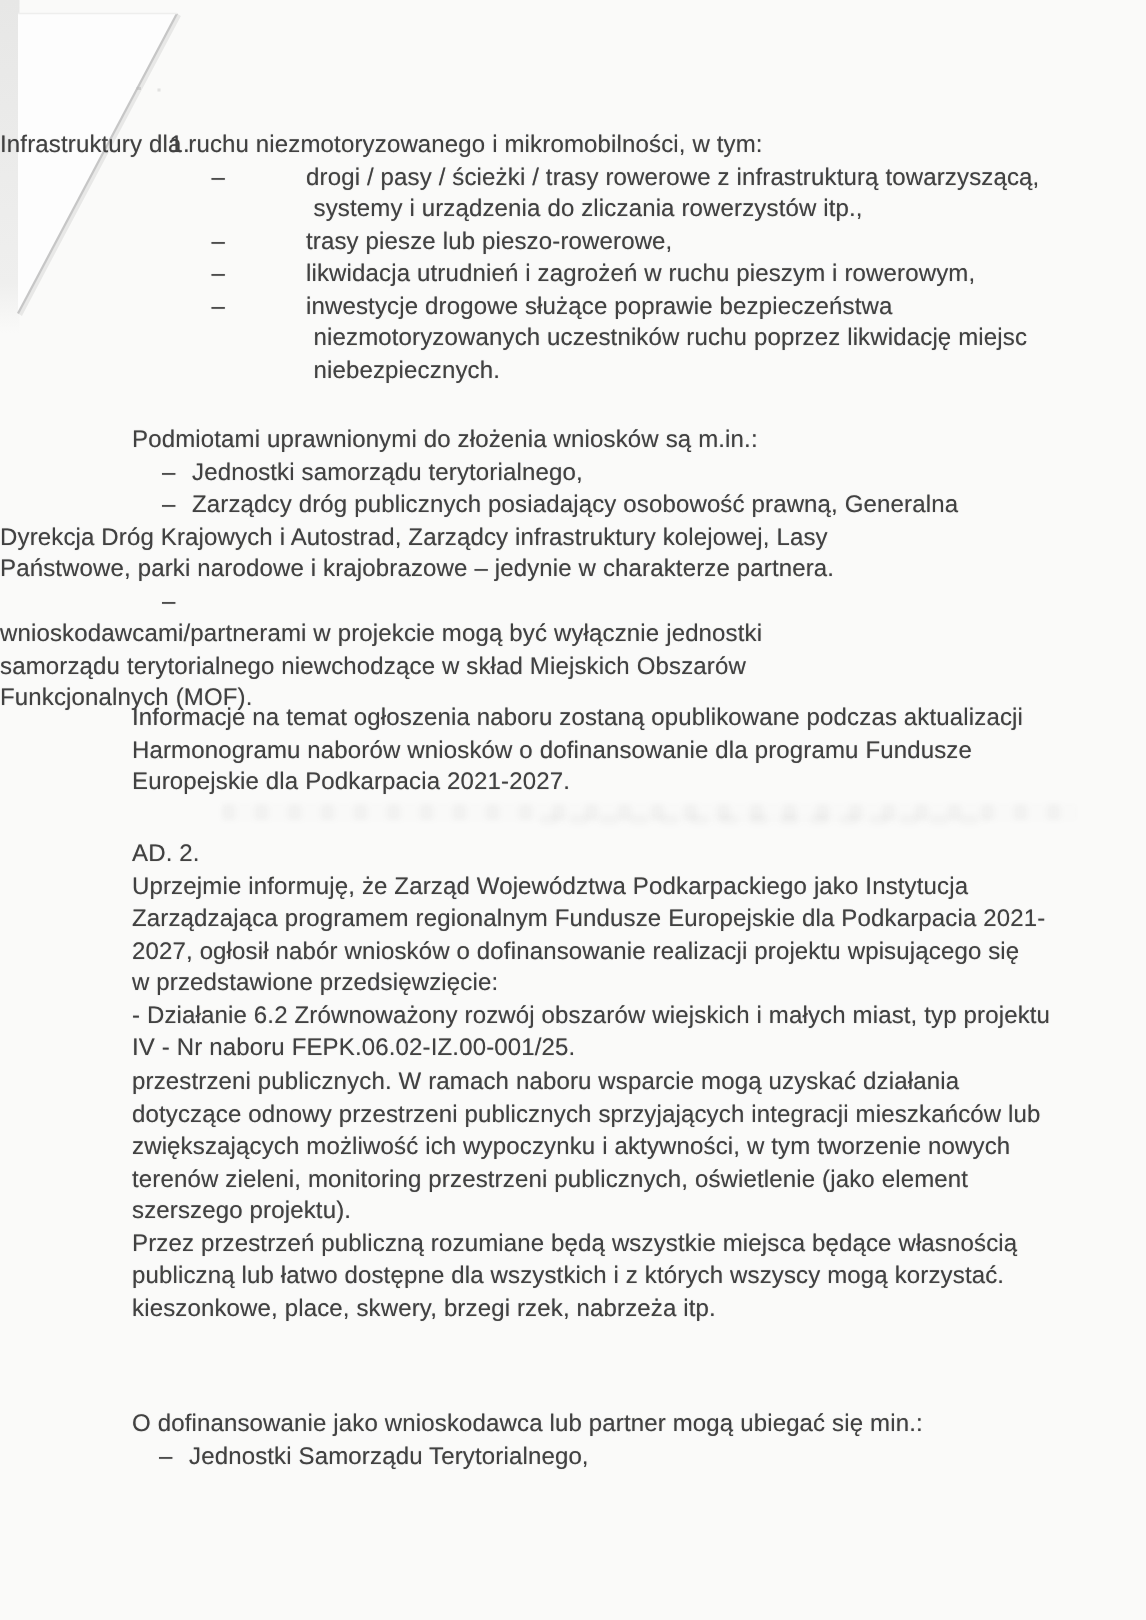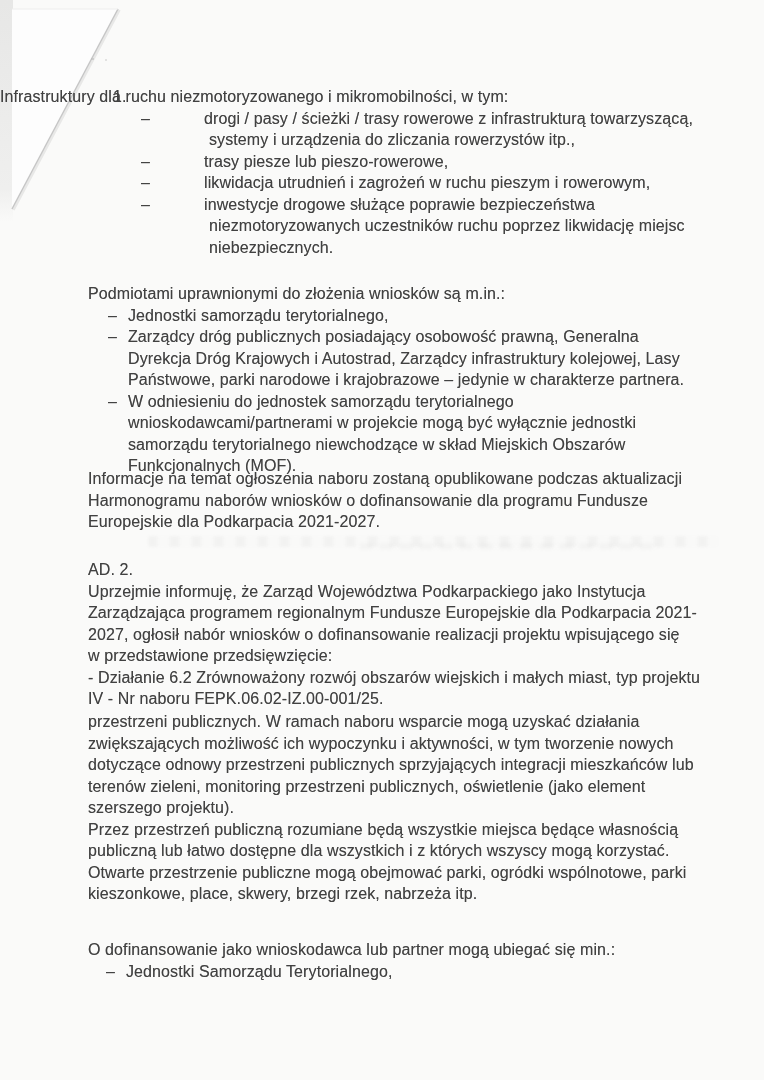--- a/index.html
+++ b/index.html
@@ -29,21 +29,21 @@
   .txt{display:inline-block;}
 
   .k-p   .txt{margin-left:88px;}
   .k-num .marker{left:113px;}
   .k-num .txt{}
   .k-b1  .marker{left:141px;}
   .k-b1  .txt{margin-left:204px;}
   .k-c1  .txt{margin-left:209px;}
   .k-b2  .marker{left:108px;}
   .k-b2  .txt{margin-left:128px;}
-  .k-c2  .txt{margin-left:128px;}
+  .k-c2  .txt{}
   .k-b3  .marker{left:106px;}
   .k-b3  .txt{margin-left:126px;}
 
   
   .fold{position:absolute;left:0;top:0;}
   .ghost{
     position:absolute;left:148px;top:536px;width:570px;height:11px;
     background:repeating-linear-gradient(90deg,
       rgba(110,110,110,.10) 0 9px,
       rgba(110,110,110,.02) 9px 22px);
@@ -92,48 +92,47 @@
         <div class="line k-b1"><span class="marker">–</span><span class="txt">inwestycje drogowe służące poprawie bezpieczeństwa</span></div>
         <div class="line k-c1"><span class="txt">niezmotoryzowanych uczestników ruchu poprzez likwidację miejsc</span></div>
         <div class="line k-c1"><span class="txt">niebezpiecznych.</span></div>
       </section>
     <section class="block" id="block-podmioty">
         <div class="line k-p"><span class="txt">Podmiotami uprawnionymi do złożenia wniosków są m.in.:</span></div>
         <div class="line k-b2"><span class="marker">–</span><span class="txt">Jednostki samorządu terytorialnego,</span></div>
         <div class="line k-b2"><span class="marker">–</span><span class="txt">Zarządcy dróg publicznych posiadający osobowość prawną, Generalna</span></div>
         <div class="line k-c2"><span class="txt">Dyrekcja Dróg Krajowych i Autostrad, Zarządcy infrastruktury kolejowej, Lasy</span></div>
         <div class="line k-c2"><span class="txt">Państwowe, parki narodowe i krajobrazowe – jedynie w charakterze partnera.</span></div>
-        <div class="line k-b2"><span class="marker">–</span><span class="txt">W odniesieniu do jednostek samorządu terytorialnego</span></div>
+        <div class="line k-b2"><span class="marker">–</span></div>
         <div class="line k-c2"><span class="txt">wnioskodawcami/partnerami w projekcie mogą być wyłącznie jednostki</span></div>
         <div class="line k-c2"><span class="txt">samorządu terytorialnego niewchodzące w skład Miejskich Obszarów</span></div>
         <div class="line k-c2"><span class="txt">Funkcjonalnych (MOF).</span></div>
       </section>
     <section class="block" id="block-informacje">
         <div class="line k-p"><span class="txt">Informacje na temat ogłoszenia naboru zostaną opublikowane podczas aktualizacji</span></div>
         <div class="line k-p"><span class="txt">Harmonogramu naborów wniosków o dofinansowanie dla programu Fundusze</span></div>
         <div class="line k-p"><span class="txt">Europejskie dla Podkarpacia 2021-2027.</span></div>
       </section>
     <section class="block" id="block-ad2">
         <div class="line k-p"><span class="txt">AD. 2.</span></div>
         <div class="line k-p"><span class="txt">Uprzejmie informuję, że Zarząd Województwa Podkarpackiego jako Instytucja</span></div>
         <div class="line k-p"><span class="txt">Zarządzająca programem regionalnym Fundusze Europejskie dla Podkarpacia 2021-</span></div>
         <div class="line k-p"><span class="txt">2027, ogłosił nabór wniosków o dofinansowanie realizacji projektu wpisującego się</span></div>
         <div class="line k-p"><span class="txt">w przedstawione przedsięwzięcie:</span></div>
         <div class="line k-p"><span class="txt">- Działanie 6.2 Zrównoważony rozwój obszarów wiejskich i małych miast, typ projektu</span></div>
         <div class="line k-p"><span class="txt">IV - Nr naboru FEPK.06.02-IZ.00-001/25.</span></div>
       </section>
     <section class="block" id="block-nabor">
         <div class="line k-p"><span class="txt">przestrzeni publicznych. W ramach naboru wsparcie mogą uzyskać działania</span></div>
+        <div class="line k-p"><span class="txt">dotyczące odnowy przestrzeni publicznych sprzyjających integracji mieszkańców lub</span></div>
         <div class="line k-p"><span class="txt">zwiększających możliwość ich wypoczynku i aktywności, w tym tworzenie nowych</span></div>
-        <div class="line k-p"><span class="txt">dotyczące odnowy przestrzeni publicznych sprzyjających integracji mieszkańców lub</span></div>
         <div class="line k-p"><span class="txt">terenów zieleni, monitoring przestrzeni publicznych, oświetlenie (jako element</span></div>
         <div class="line k-p"><span class="txt">szerszego projektu).</span></div>
         <div class="line k-p"><span class="txt">Przez przestrzeń publiczną rozumiane będą wszystkie miejsca będące własnością</span></div>
         <div class="line k-p"><span class="txt">publiczną lub łatwo dostępne dla wszystkich i z których wszyscy mogą korzystać.</span></div>
-        <div class="line k-p"><span class="txt">Otwarte przestrzenie publiczne mogą obejmować parki, ogródki wspólnotowe, parki</span></div>
         <div class="line k-p"><span class="txt">kieszonkowe, place, skwery, brzegi rzek, nabrzeża itp.</span></div>
       </section>
     <section class="block" id="block-dofinansowanie">
         <div class="line k-p"><span class="txt">O dofinansowanie jako wnioskodawca lub partner mogą ubiegać się min.:</span></div>
         <div class="line k-b3"><span class="marker">–</span><span class="txt">Jednostki Samorządu Terytorialnego,</span></div>
       </section>
   </main>
 </div>
 
 </body></html>

